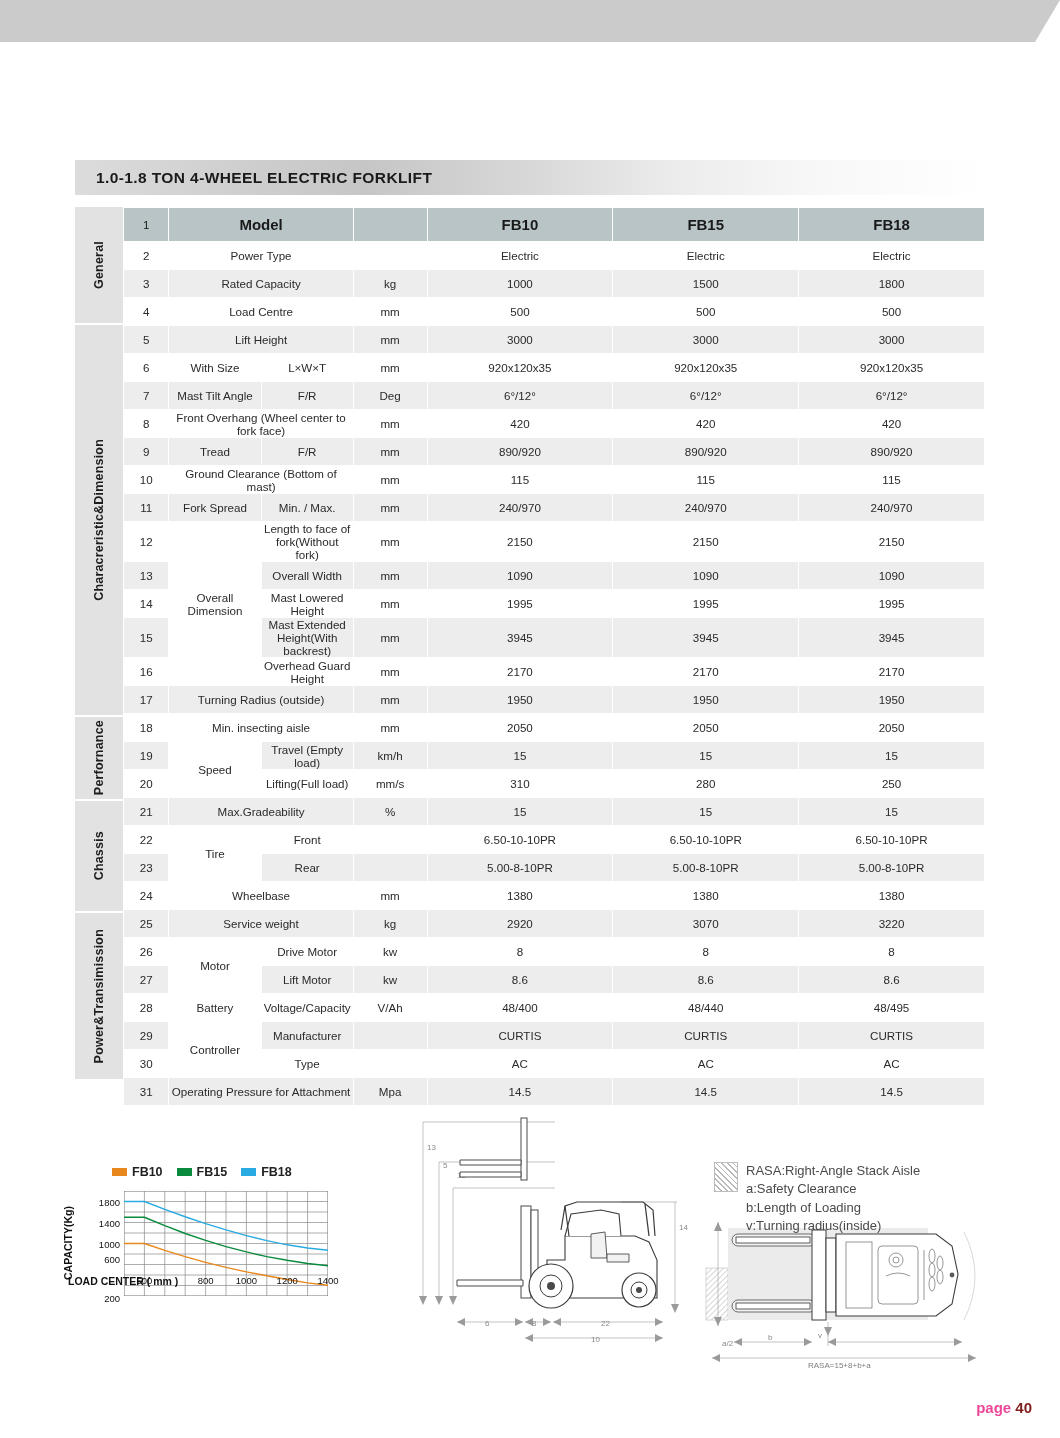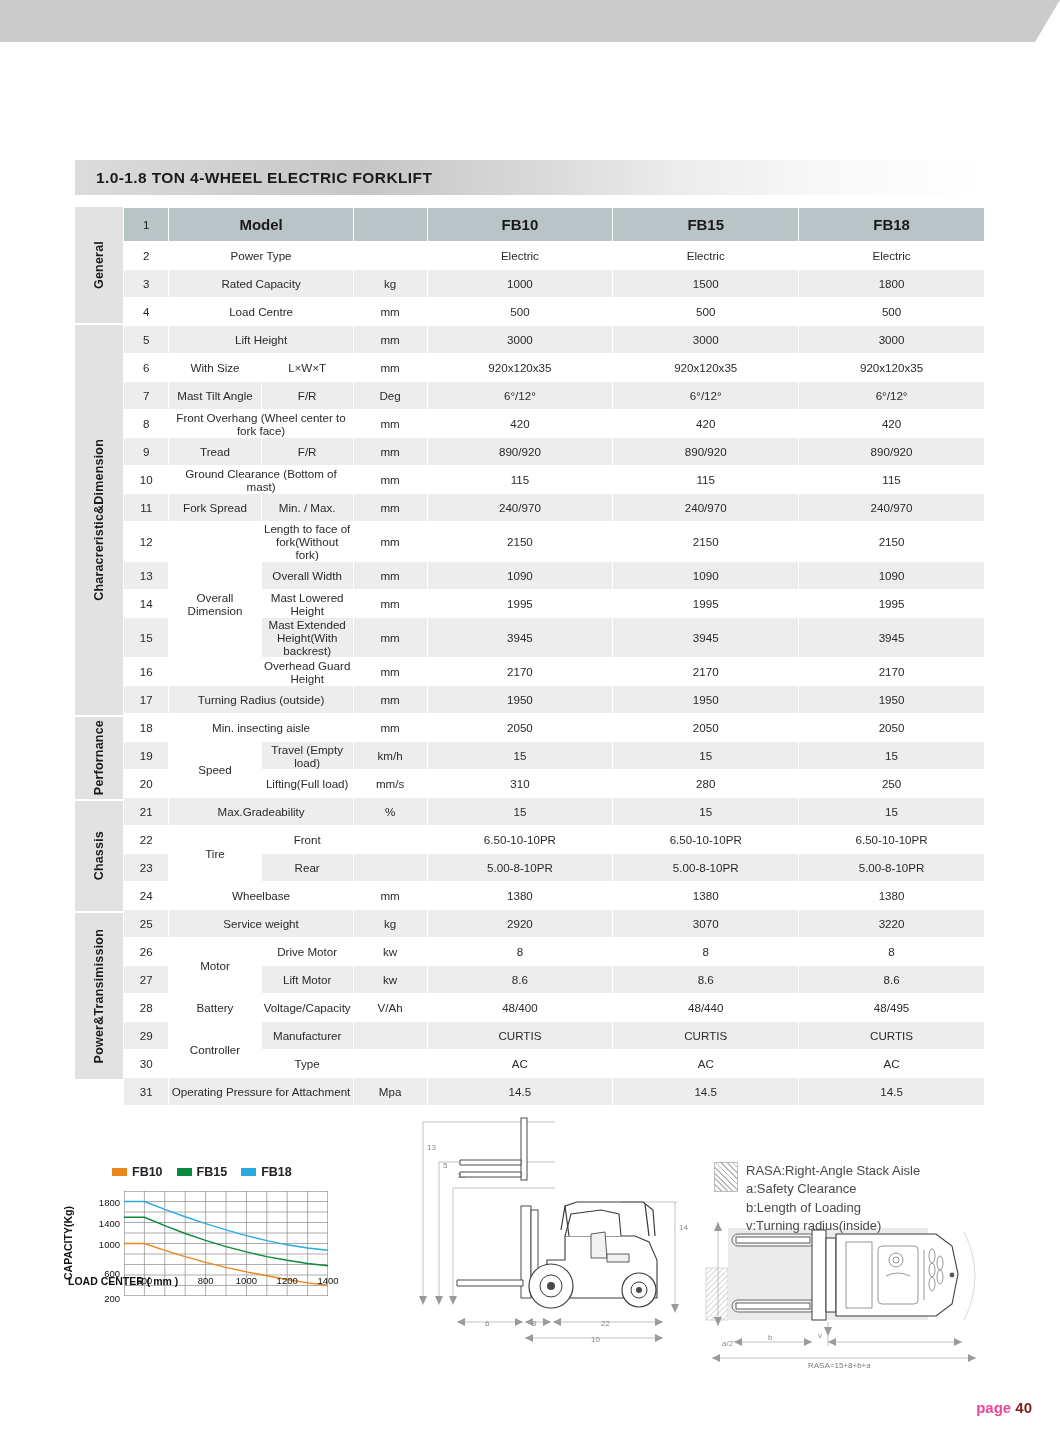--- a/index.html
+++ b/index.html
@@ -428,21 +428,21 @@
         </span>
         <span class="legend-item">
           <span class="legend-sw" style="background: rgb(41, 171, 226);"></span>
           <span class="legend-lb">FB18</span>
         </span>
       </div>
     <div class="plot-area">
       <div class="ylabel">CAPACITY(Kg)</div>
       <div class="ytick-col" id="ytick-col">
           <div class="ytick" style="top: 94.5px; margin-top: 12px;">200</div>
-          <div class="ytick" style="top: 82px;">600</div>
+          <div class="ytick" style="top: 68px;">600</div>
           <div class="ytick" style="top: 52.5px;">1000</div>
           <div class="ytick" style="top: 31.5px;">1400</div>
           <div class="ytick" style="top: 10.5px;">1800</div>
         </div>
       <div class="grid">
         <svg id="chart-svg" width="204" height="105" viewBox="0 0 204 105">
             <rect x="0" y="0" width="204" height="105" fill="#fff" stroke="#6e6e6e" stroke-width="1"></rect>
             <line x1="0" y1="94.5" x2="204" y2="94.5" stroke="#8a8a8a" stroke-width="0.7"></line>
             <line x1="0" y1="84" x2="204" y2="84" stroke="#8a8a8a" stroke-width="0.7"></line>
             <line x1="0" y1="73.5" x2="204" y2="73.5" stroke="#8a8a8a" stroke-width="0.7"></line>

